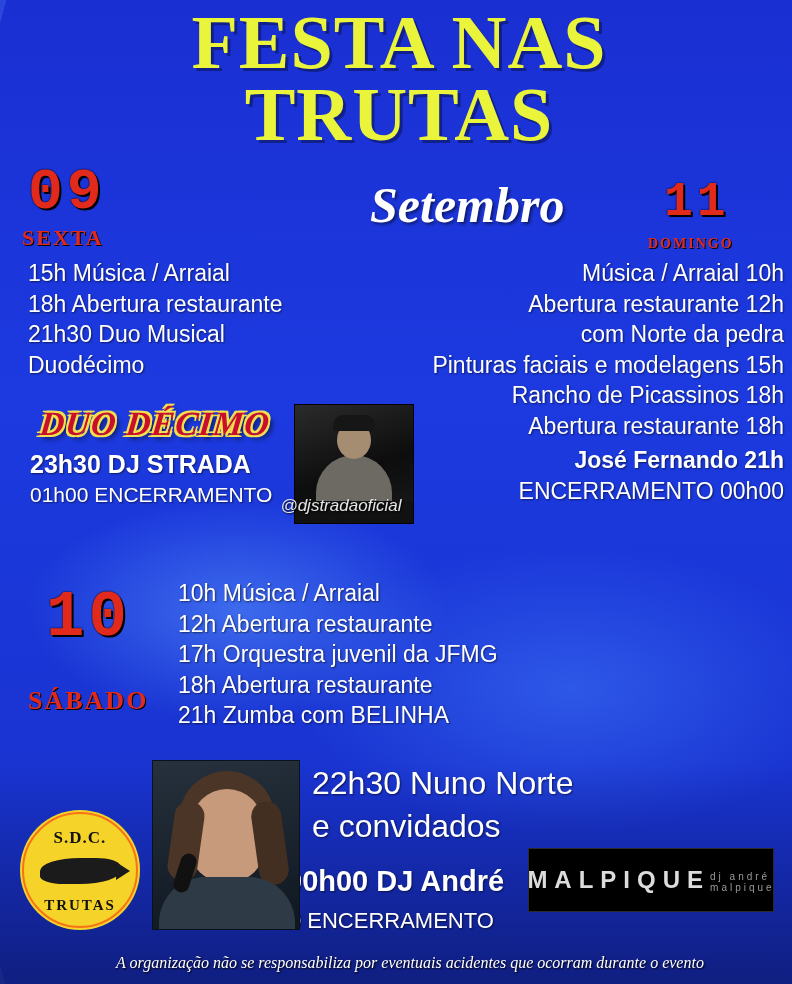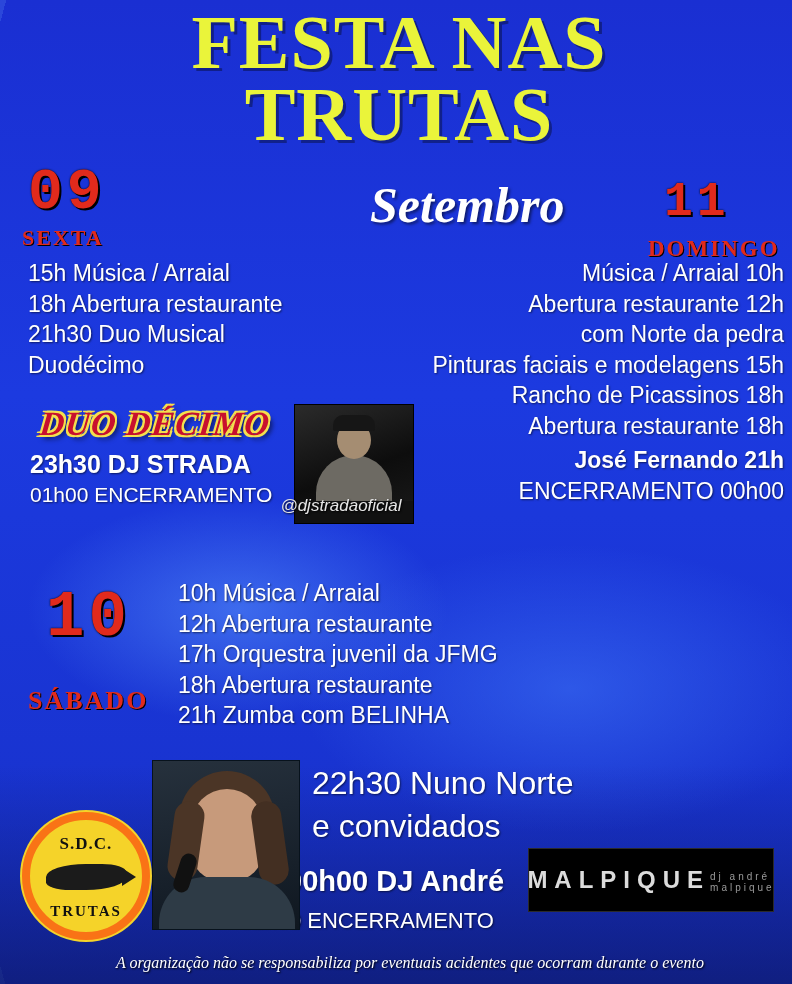--- a/index.html
+++ b/index.html
@@ -66,21 +66,21 @@
     position:absolute;
     font-family:"Liberation Serif", serif;
     font-weight:bold;
     color:#e12a1c;
     text-shadow:1px 1px 0 #000;
     letter-spacing:2px;
   }
   #d09{left:28px;top:160px;font-size:58px;}
   #w09{left:22px;top:225px;font-size:22px;}
   #d11{left:664px;top:175px;font-size:48px;}
-  #w11{left:648px;top:236px;font-size:23px;}
+  #w11{left:648px;top:236px;font-size:14px;}
   #d10{left:46px;top:582px;font-size:64px;}
   #w10{left:28px;top:686px;font-size:26px;}
 
   
   .line{
     color:#ffffff;
     font-size:23px;
     line-height:1.33;
     text-shadow:1px 1px 2px rgba(0,0,0,.55);
     white-space:nowrap;
@@ -169,21 +169,21 @@
   .nuno-photo .mic{
     position:absolute;left:24px;bottom:36px;width:16px;height:40px;
     background:#111;border-radius:8px;transform:rotate(18deg);
   }
 
   
   .badge{
     position:absolute;left:22px;top:812px;width:112px;height:112px;
     border-radius:50%;
     background:#f5d329;
-    border:8px solid #f97316;
+    border:2px solid #f97316;
     box-shadow:0 0 0 2px #f5d329;
   }
   .badge .bt{
     position:absolute;left:0;right:0;top:14px;text-align:center;
     font-family:"Liberation Serif", serif;font-weight:bold;font-size:17px;color:#111;
     letter-spacing:1px;
   }
   .badge .bb{
     position:absolute;left:0;right:0;bottom:12px;text-align:center;
     font-family:"Liberation Serif", serif;font-weight:bold;font-size:15px;color:#111;

